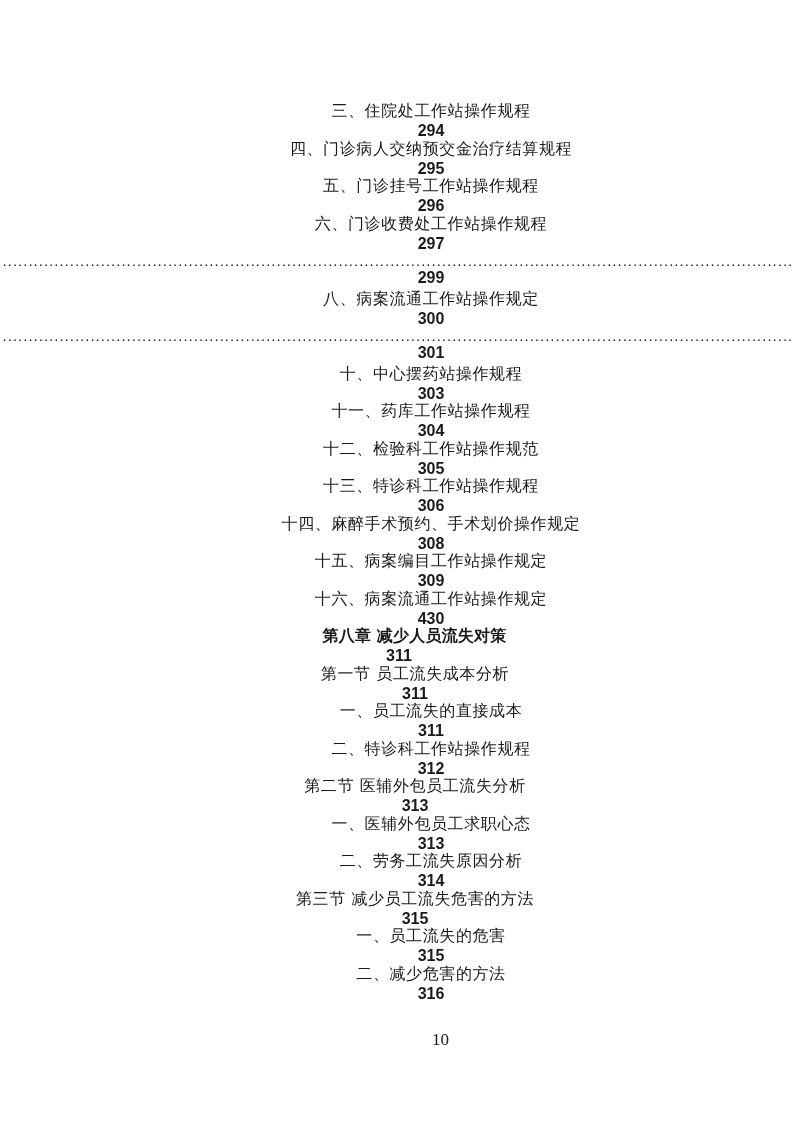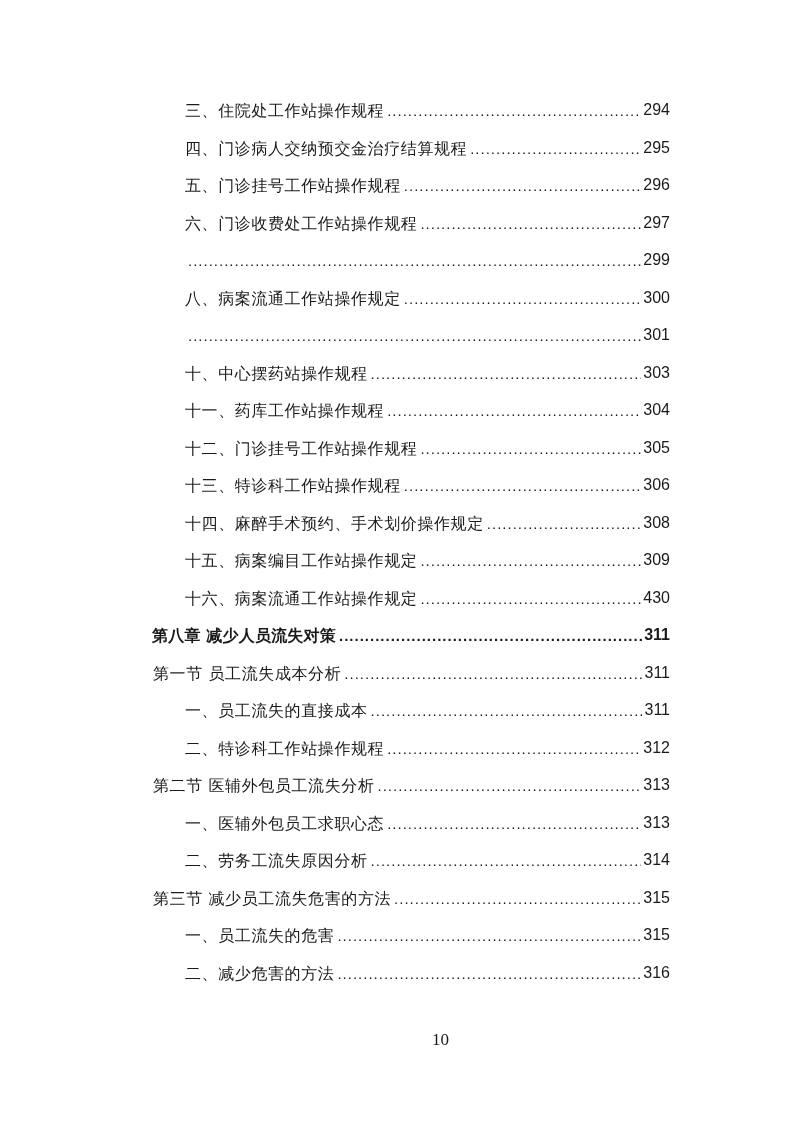--- a/index.html
+++ b/index.html
@@ -1,26 +1,26 @@
 <!DOCTYPE html>
 <html><head>
 <meta charset="utf-8">
 <style>
   html, body { margin: 0; padding: 0; background: #ffffff; }
   body { width: 793px; height: 1122px; position: relative; overflow: hidden;
          font-family: "DejaVu Serif", "Liberation Serif", serif; color: #1a1a1a; }
   .toc { position: absolute; left: 0; top: 101px; width: 793px; }
-  .row { position: absolute; height: 36px; display: flex; align-items: flex-start;
-         font-size: 16px; right: 123px; }
+  .row { position: absolute; height: 36px; display: flex; align-items: center;
+         font-size: 16px; right: 116px; flex-direction: column; }
   .row .title { white-space: nowrap; letter-spacing: 0.6px; }
   .row .leader { flex: 1; overflow: hidden; white-space: nowrap; margin: 0 2px 0 3px;
                  font-family: "Liberation Sans", sans-serif; font-size: 15px; letter-spacing: 1px;
                  position: relative; top: 1px; }
   .row .leader::after { content: "......................................................................................................................................................................"; }
-  .row .page { font-family: "Liberation Sans", sans-serif; font-size: 16px; white-space: nowrap; }
+  .row .page { font-family: "Liberation Sans", sans-serif; font-size: 16px; white-space: nowrap; font-weight: bold; }
   .lvl-chapter { left: 121px; font-weight: bold; }
   .lvl-chapter .title { font-family: "DejaVu Sans", sans-serif; font-weight: bold; letter-spacing: 0.2px; margin-left: 31px; }
   .lvl-chapter .page { font-weight: bold; }
   .lvl-section { left: 153px; }
   .lvl-item { left: 185px; }
   .footer { position: absolute; top: 1030px; left: 0; width: 793px; text-align: center;
             font-family: "Liberation Serif", serif; font-size: 17px; margin-left: 44px; }
 </style>
 </head>
 <body>
@@ -63,21 +63,21 @@
     <span class="title">十、中心摆药站操作规程</span>
     <span class="leader"></span>
     <span class="page">303</span>
   </div>
   <div class="row lvl-item" style="top:300px">
     <span class="title">十一、药库工作站操作规程</span>
     <span class="leader"></span>
     <span class="page">304</span>
   </div>
   <div class="row lvl-item" style="top:337.5px">
-    <span class="title">十二、门诊挂号工作站操作规程</span>
+    <span class="title">十二、检验科工作站操作规范</span>
     <span class="leader"></span>
     <span class="page">305</span>
   </div>
   <div class="row lvl-item" style="top:375px">
     <span class="title">十三、特诊科工作站操作规程</span>
     <span class="leader"></span>
     <span class="page">306</span>
   </div>
   <div class="row lvl-item" style="top:412.5px">
     <span class="title">十四、麻醉手术预约、手术划价操作规定</span>

